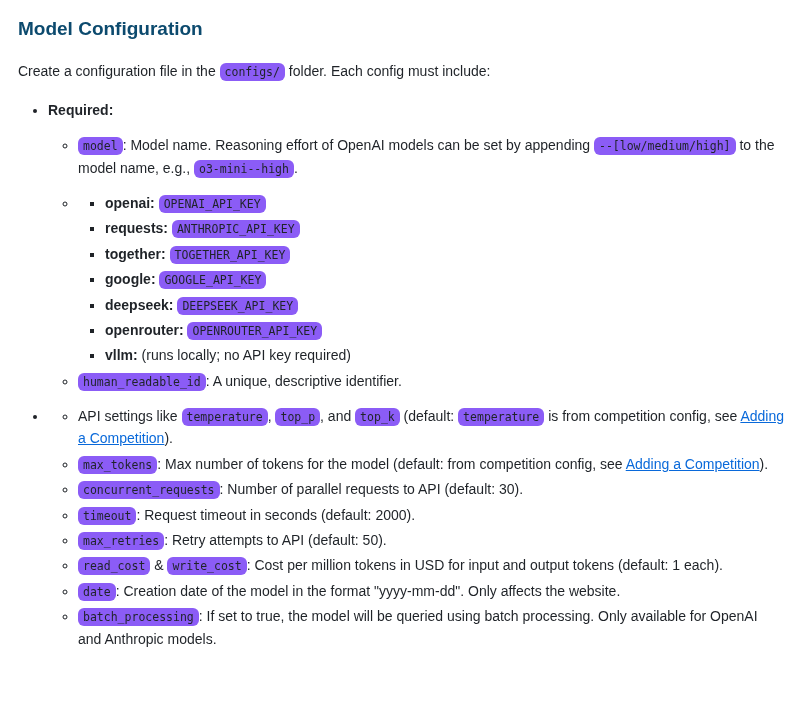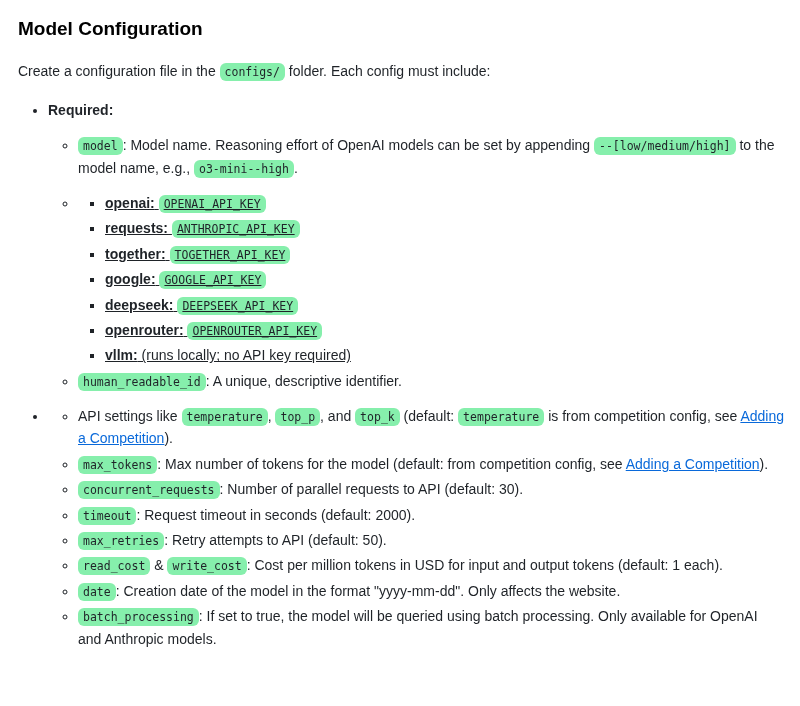--- a/index.html
+++ b/index.html
@@ -13,36 +13,36 @@
   .page {
     width: 800px;
     min-height: 706px;
     padding: 10px 16px 24px 18px;
     background: #ffffff;
   }
   .doc-heading {
     font-size: 19px;
     font-weight: bold;
     margin: 4px 0 16px 0;
-    color: #000000;
+    color: #0c4a6e;
   }
   .doc-p { margin: 0 0 16px 0; }
   ul { margin: 0; padding-left: 30px; }
   ul.lvl1 { list-style-type: disc; }
   ul.lvl2 { list-style-type: circle; }
-  ul.lvl3 { list-style-type: square; padding-left: 27px; text-decoration: underline; }
+  ul.lvl3 { list-style-type: square; padding-left: 27px; }
   ul ul { margin-top: 13px; }
   li { margin-top: 0; }
   li + li { margin-top: 3px; }
   li::marker { color: #1f2328; }
   strong { font-weight: bold; }
   code.inline-code {
     font-family: "DejaVu Sans Mono", "Liberation Mono", monospace;
     font-size: 11.5px;
-    background: #86efac;
+    background: #8b5cf6;
     color: #1f2328;
     padding: 2px 5px;
     border-radius: 6px;
     white-space: nowrap;
   }
   a.doc-link {
     color: #0969da;
     text-decoration: underline;
     cursor: pointer;
   }

